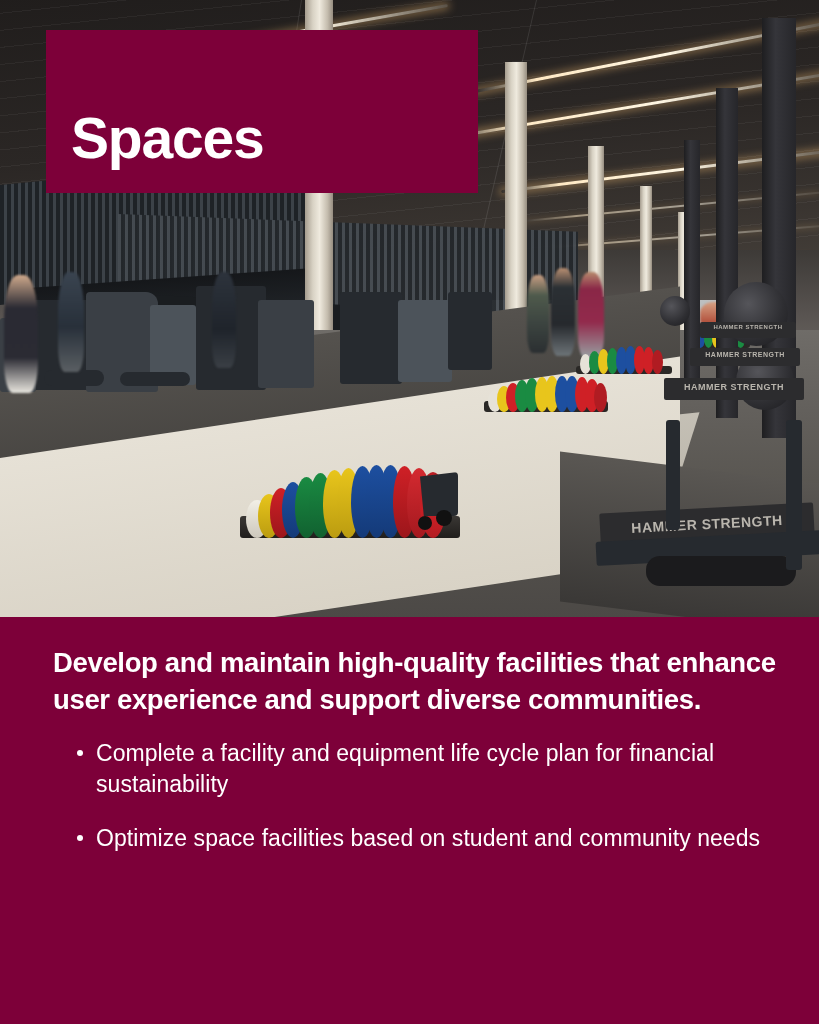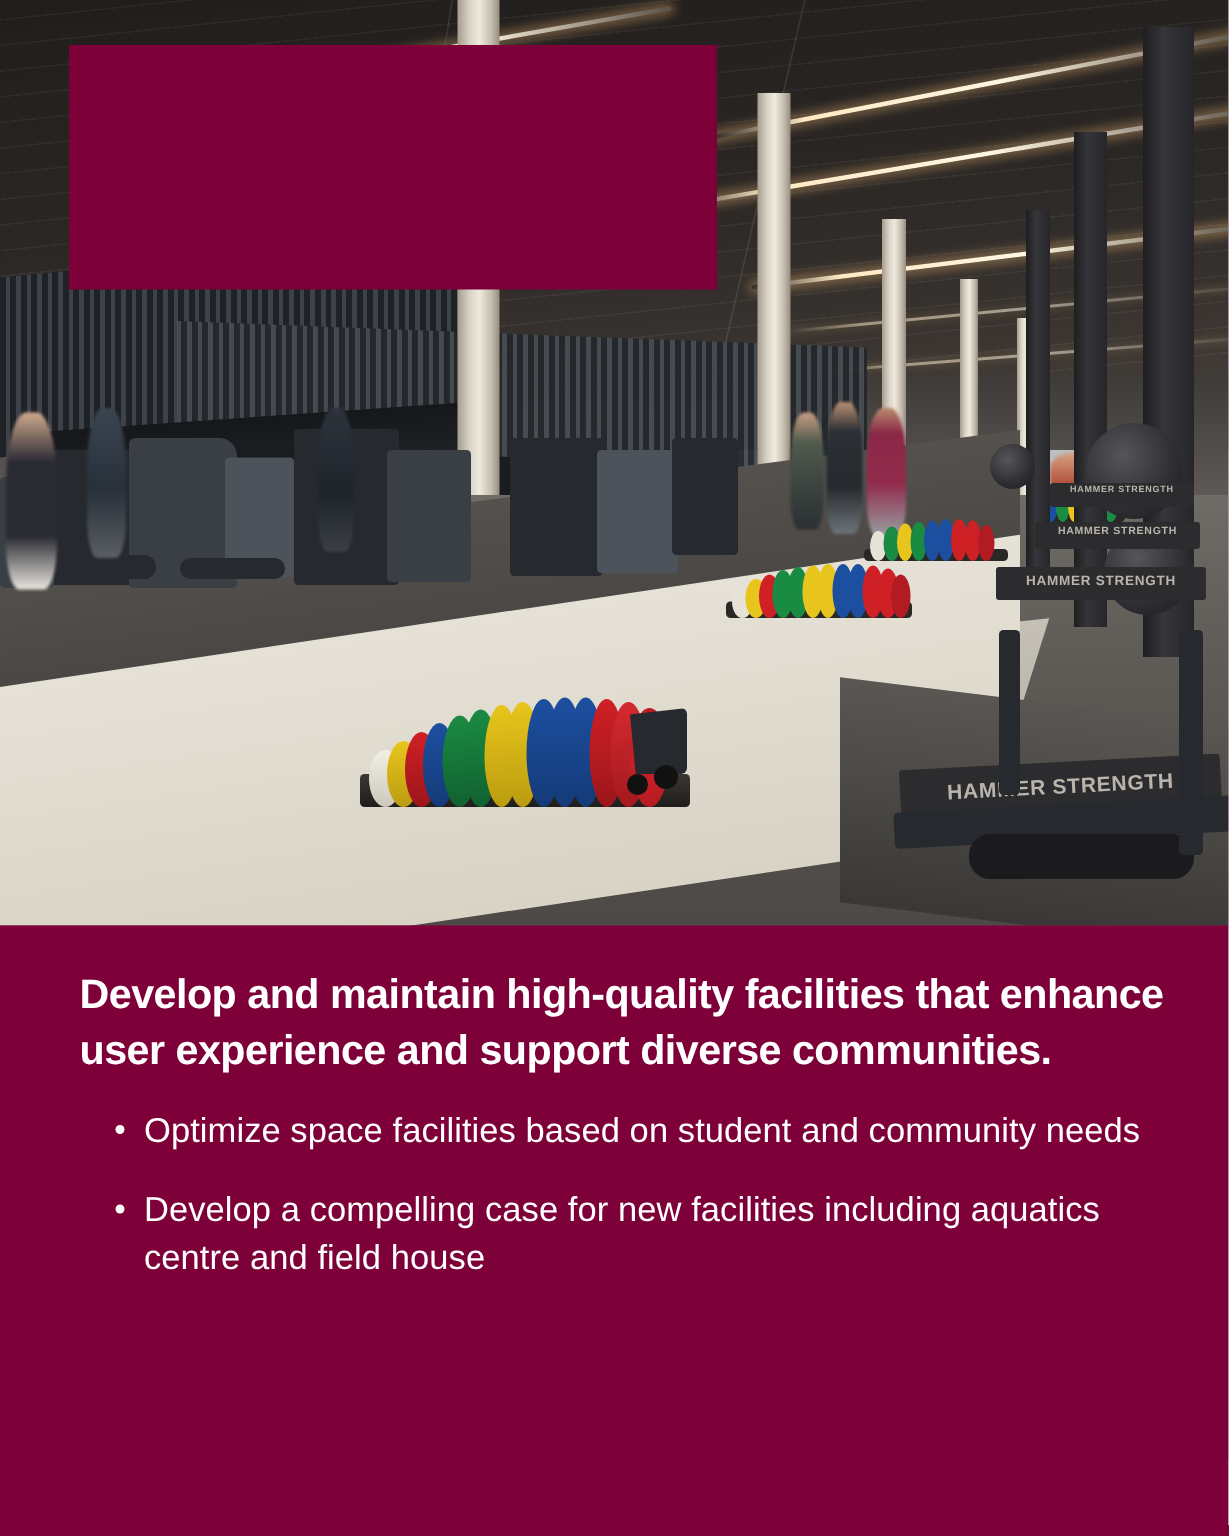--- a/index.html
+++ b/index.html
@@ -407,31 +407,32 @@
     </div>
 
     <div class="equip dk" style="left:596px; top:536px; width:228px; height:24px; transform:rotate(-3deg);"></div>
     <div class="equip dk" style="left:646px; top:556px; width:150px; height:30px; border-radius:14px; background:#1b1b1d;"></div>
     <div class="equip dk" style="left:666px; top:420px; width:14px; height:110px;"></div>
     <div class="equip dk" style="left:786px; top:420px; width:16px; height:150px;"></div>
 
     <div class="title-box">
       <div class="title-text">
         <br>
+        <span>Spaces</span>
       </div>
     </div>
   </div>
 
   <div class="panel">
     <p class="panel-heading">Develop and maintain high-quality facilities that enhance user experience and support diverse communities.</p>
     <ul class="bullets">
       <li>
         <span class="dot"></span>
-        <span>Optimize space facilities based on student and community needs</span>
+        <span>Complete a facility and equipment life cycle plan for financial sustainability</span>
       </li>
       <li>
         <span class="dot"></span>
-        <span>Develop a compelling case for new facilities including aquatics centre and field house</span>
+        <span>Optimize space facilities based on student and community needs</span>
       </li>
     </ul>
   </div>
 
 </div>
 
 </body></html>

